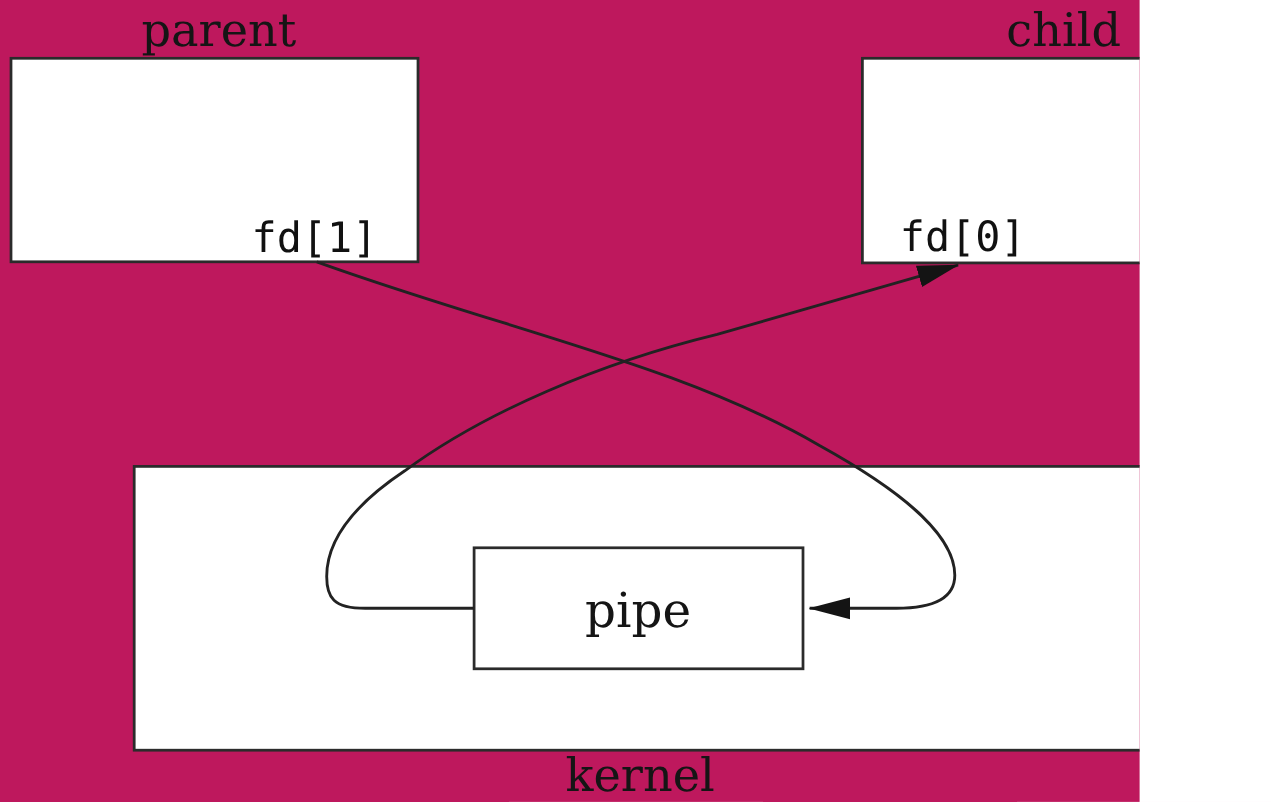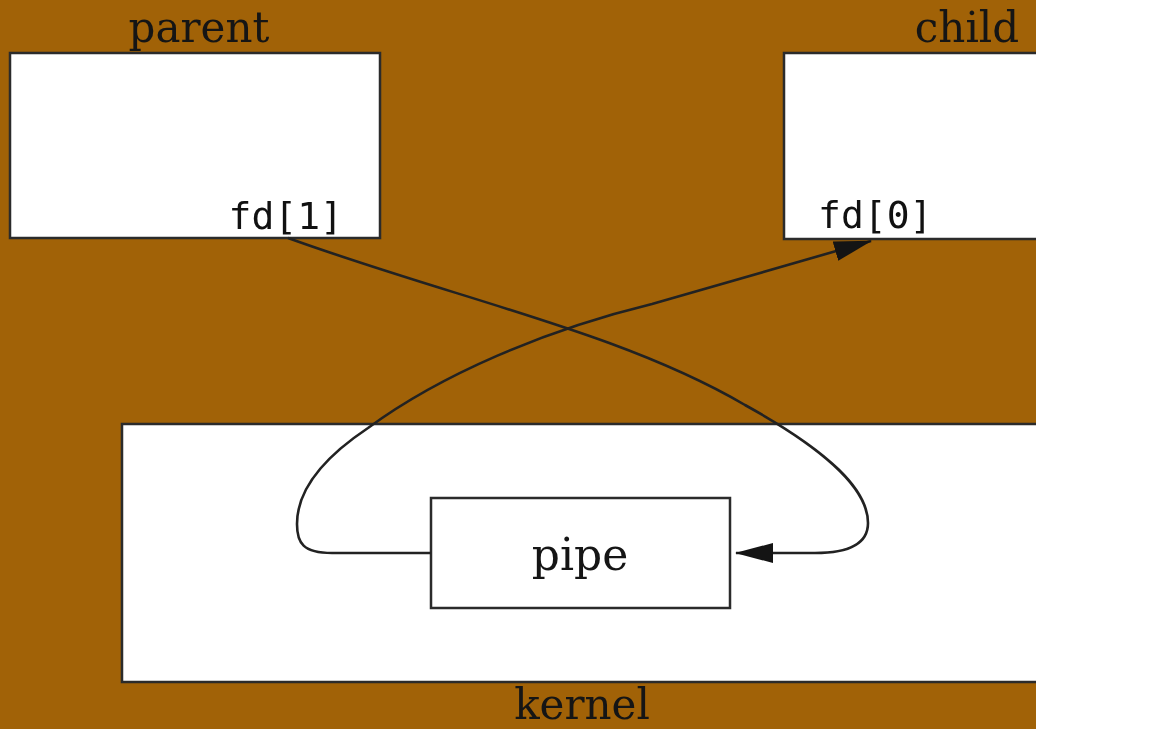--- a/index.html
+++ b/index.html
@@ -4,21 +4,21 @@
 <style>
   html, body {
     margin: 0;
     padding: 0;
     background: #ffffff;
   }
   .stage {
     position: relative;
     width: 1036px;
     height: 729px;
-    background: #a16207;
+    background: #be185d;
     overflow: hidden;
     text-align: right;
   }
   svg.diagram {
     display: block;
     width: 1161px;
     height: 729px;
   }
   .box {
     fill: #ffffff;

